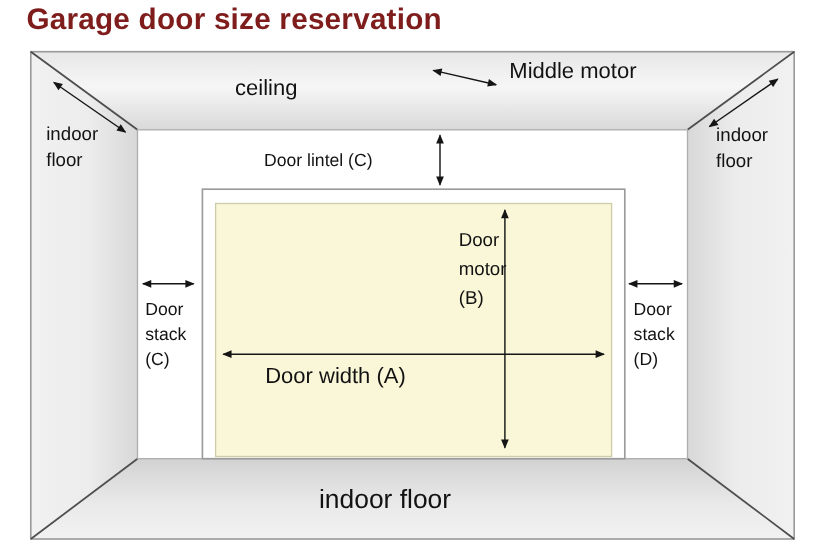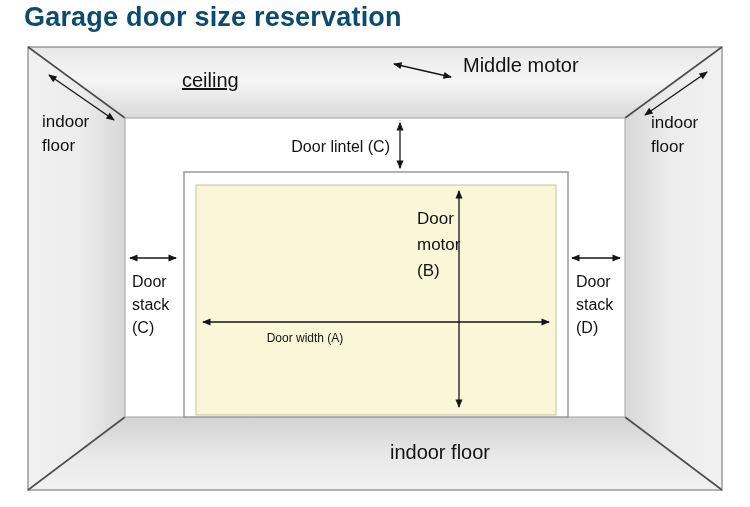--- a/index.html
+++ b/index.html
@@ -24,62 +24,62 @@
     position: absolute;
     color: #121212;
     font-family: "Liberation Sans", sans-serif;
     white-space: nowrap;
   }
   .page-title {
     left: 24px;
     top: 2px;
     font-size: 27px;
     font-weight: 700;
-    color: #0c4a6e;
+    color: #7f1d1d;
     letter-spacing: 0.2px;
   }
   .ceiling-label {
     left: 182px; top: 69px; width: 120px;
-    font-size: 20px; text-decoration: underline;
+    text-align: center; font-size: 20px;
   }
   .motor-label {
     left: 463px; top: 56px;
     font-size: 20px; line-height: 18px;
   }
   .indoor-floor-left {
     left: 42px; top: 110px;
     font-size: 17px; line-height: 24px;
   }
   .indoor-floor-right {
     left: 651px; top: 111px;
     font-size: 17px; line-height: 24px;
   }
   .lintel-label {
     left: 240px; top: 138px; width: 150px;
-    text-align: right; font-size: 16px;
+    font-size: 16px;
   }
   .height-label {
     left: 417px; top: 206px;
     font-size: 17px; line-height: 26px;
   }
   .width-label {
     left: 230px; top: 331px; width: 150px;
-    text-align: center; font-size: 12px;
+    text-align: center; font-size: 20px;
   }
   .stack-left-label {
     left: 132px; top: 270px;
     font-size: 16px; line-height: 23px;
   }
   .stack-right-label {
     left: 576px; top: 270px;
     font-size: 16px; line-height: 23px;
   }
   .indoor-floor-bottom {
     left: 290px; top: 441px; width: 200px;
-    text-align: right; font-size: 20px;
+    text-align: left; font-size: 24px;
   }
 </style>
 </head>
 <body>
 
 <div class="stage">
 
   <svg class="diagram" width="750" height="507" viewBox="0 0 750 507">
     <defs>
       <linearGradient id="gCeil" x1="0" y1="0" x2="0" y2="1">

